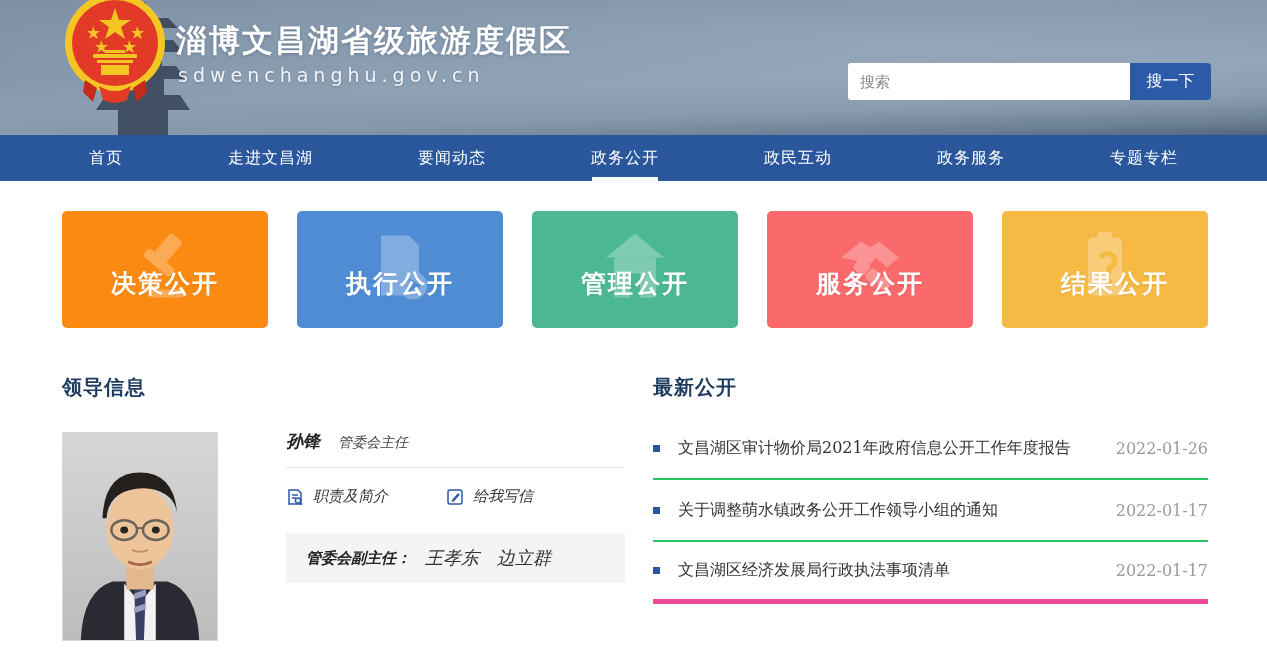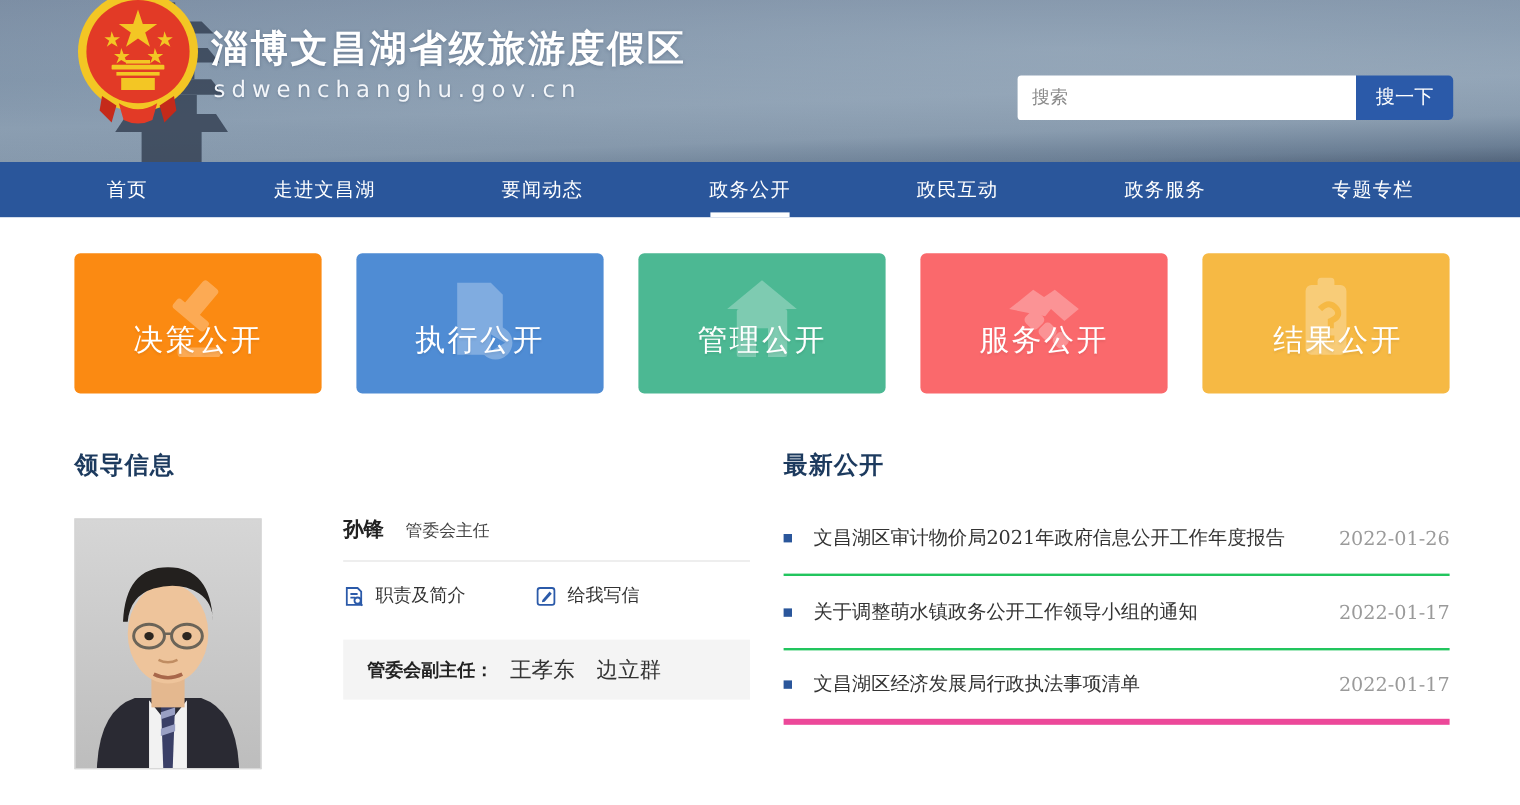--- a/index.html
+++ b/index.html
@@ -33,37 +33,37 @@
     align-items:stretch; justify-content:space-between; padding:0 85px; }
   .nav-item { position:relative; display:flex; align-items:center; color:#fff; font-size:16px;
     letter-spacing:1px; cursor:pointer; text-decoration:none; padding:8px 4px; }
   .nav-item.active::after { content:""; position:absolute; left:50%; transform:translateX(-50%);
     bottom:0; width:66px; height:4px; background:#fff; }
 
   
   .quick-row { position:absolute; left:62px; top:211px; width:1146px; display:flex; gap:29px; }
   .ql { position:relative; width:206px; height:117px; border-radius:5px; overflow:hidden;
     display:flex; align-items:center; justify-content:center; cursor:pointer; }
-  .ql-label { position:relative; z-index:2; color:#fff; font-size:25px; font-weight:normal;
+  .ql-label { position:relative; z-index:2; color:#fff; font-size:25px; font-weight:bold;
     letter-spacing:2px; text-shadow:0 1px 2px rgba(0,0,0,.08);margin-top:28px; }
   .ql-icon { position:absolute; z-index:1; left:50%; top:50%; transform:translate(-50%,-54%);
     opacity:.28; }
   .ql1 { background:#fb8a12; } .ql2 { background:#4f8cd4; } .ql3 { background:#4cb893; }
   .ql4 { background:#fa696c; } .ql5 { background:#f6b944;padding-left:20px; }
 
   
   .sec-title { position:absolute; color:#1c3a5e; font-size:20px; font-weight:bold;
     font-family:"DejaVu Serif","Liberation Serif",serif; letter-spacing:1px; }
   .sec-title.left { left:62px; top:374px; }
   .sec-title.right { left:653px; top:374px; }
 
   
   .leader-photo { position:absolute; left:62px; top:432px; width:156px; height:209px;
     border:1px solid #d8d8d8; background:#cfcfcf; }
-  .leader-info { position:absolute; left:286px; top:430px; width:339px; }
+  .leader-info { position:absolute; left:286px; top:430px; width:339px;font-style:italic; }
   .leader-name-row { display:flex; align-items:baseline; gap:18px; }
   .leader-name { color:#222; font-size:17px; font-weight:bold; }
   .leader-pos { color:#444; font-size:14px; }
   .leader-divider { margin-top:14px; border-bottom:1px solid #e3e3e3; }
   .leader-links { display:flex; gap:58px; margin-top:19px; }
   .leader-link { display:flex; align-items:center; gap:9px; color:#333; font-size:15px;
     cursor:pointer; }
   .deputy-box { margin-top:27px; background:#f4f4f4; height:50px; display:flex;
     align-items:center; padding:0 20px; gap:14px; }
   .deputy-label { color:#222; font-size:15px; font-weight:bold; }

